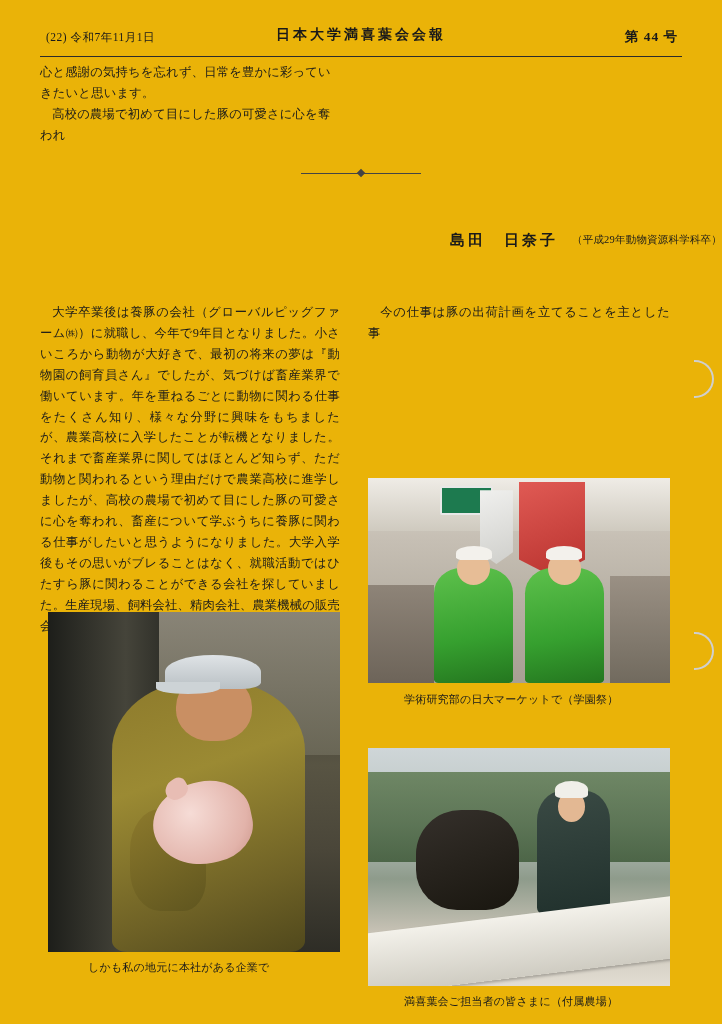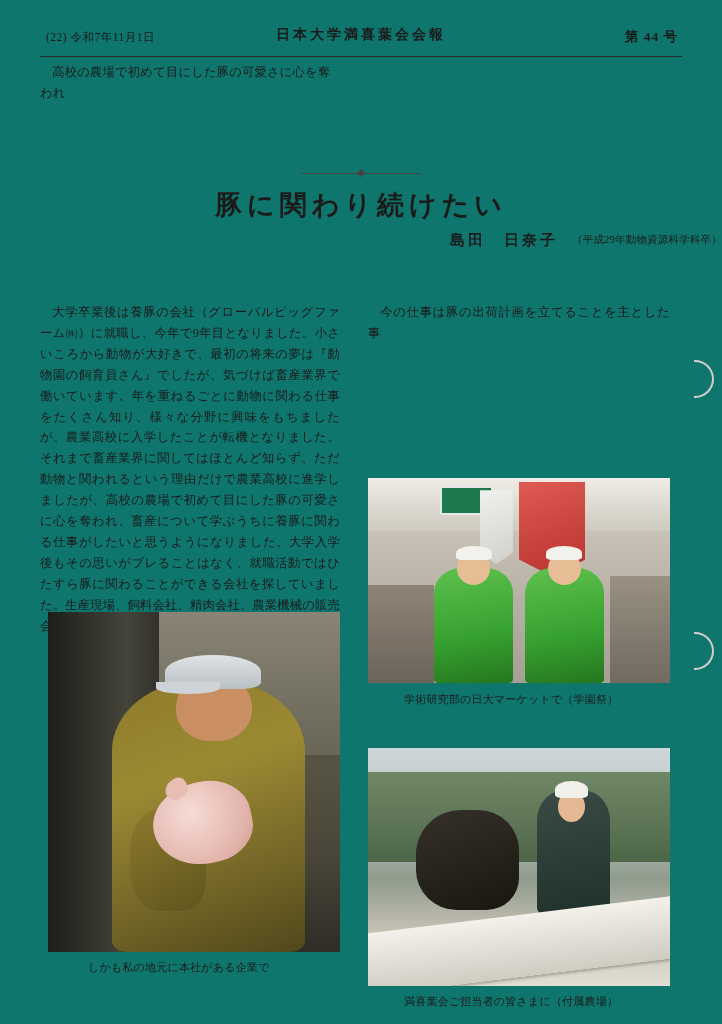--- a/index.html
+++ b/index.html
@@ -11,21 +11,21 @@
     width: 722px;
     height: 1024px;
     position: relative;
     font-family: "Liberation Serif", "DejaVu Serif", serif;
     color: #1a1a1a;
     overflow: hidden;
   }
   .page {
     position: absolute;
     inset: 0;
-    background: #0f766e;
+    background: #eab308;
     text-decoration: underline;
   }
 
   
   .masthead {
     position: absolute;
     top: 26px;
     left: 40px;
     right: 40px;
     height: 30px;
@@ -337,29 +337,29 @@
     <div class="mh-left">
       <span>(22)</span>
       <span>令和7年11月1日</span>
     </div>
     <div class="mh-center">日本大学満喜葉会会報</div>
     <div class="mh-right">第 44 号</div>
     <div class="masthead-rule"></div>
   </div>
 
   <div class="cont left">
+    <p>心と感謝の気持ちを忘れず、日常を豊かに彩っていきたいと思います。</p>
     <p class="indent">高校の農場で初めて目にした豚の可愛さに心を奪われ</p>
   </div>
 
   <div class="ornament">
     <div class="line"></div>
     <div class="dot"></div>
   </div>
 
-  <div class="article-title">豚に関わり続けたい</div>
   <div class="byline">
     <span class="name">島田　日奈子</span>
     <span class="affil">（平成29年動物資源科学科卒）</span>
   </div>
 
   <div class="col col-left">
     <p class="indent">大学卒業後は養豚の会社（グローバルピッグファーム㈱）に就職し、今年で9年目となりました。小さいころから動物が大好きで、最初の将来の夢は『動物園の飼育員さん』でしたが、気づけば畜産業界で働いています。年を重ねるごとに動物に関わる仕事をたくさん知り、様々な分野に興味をもちましたが、農業高校に入学したことが転機となりました。それまで畜産業界に関してはほとんど知らず、ただ動物と関われるという理由だけで農業高校に進学しましたが、高校の農場で初めて目にした豚の可愛さに心を奪われ、畜産について学ぶうちに養豚に関わる仕事がしたいと思うようになりました。大学入学後もその思いがブレることはなく、就職活動ではひたすら豚に関わることができる会社を探していました。生産現場、飼料会社、精肉会社、農業機械の販売会社など、その時の私は豚に関</p>
   </div>
   <div class="col col-right">
     <p class="indent">今の仕事は豚の出荷計画を立てることを主とした事</p>

